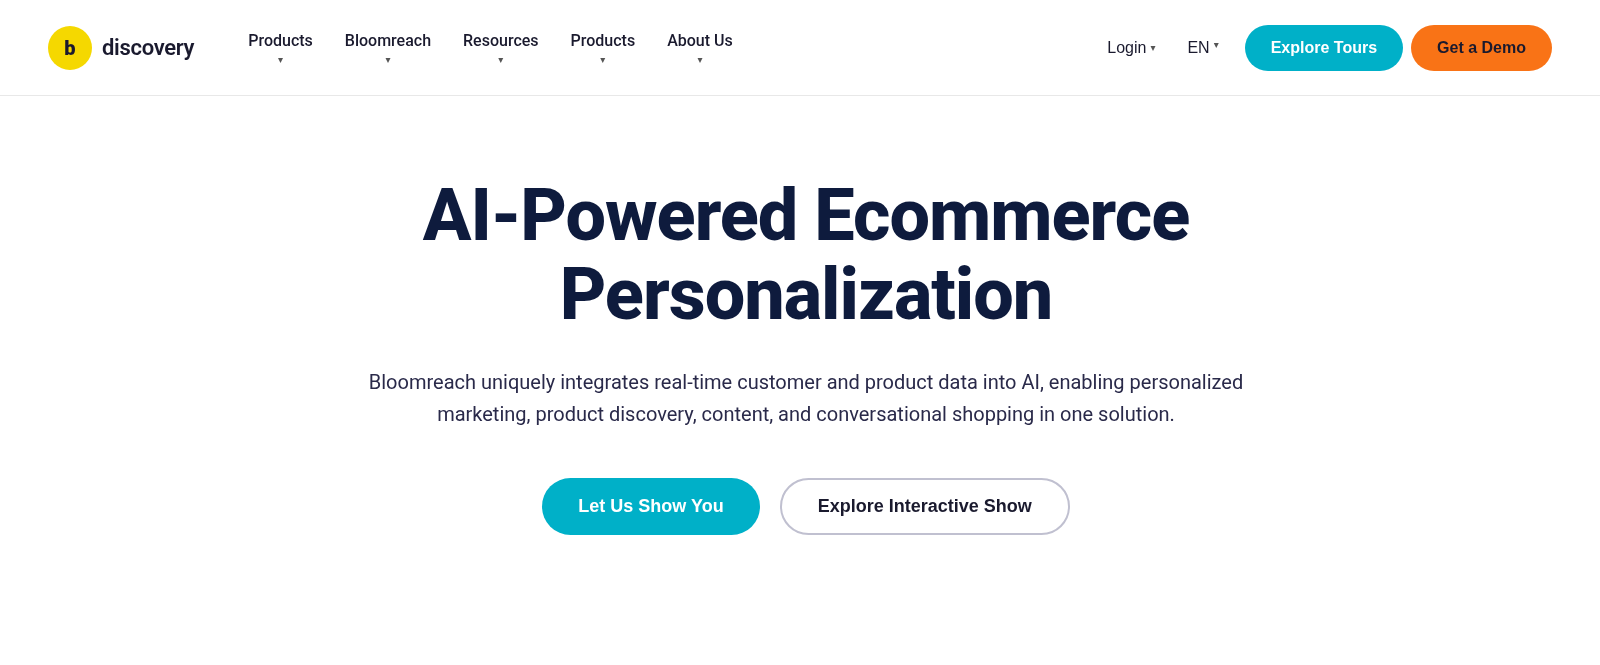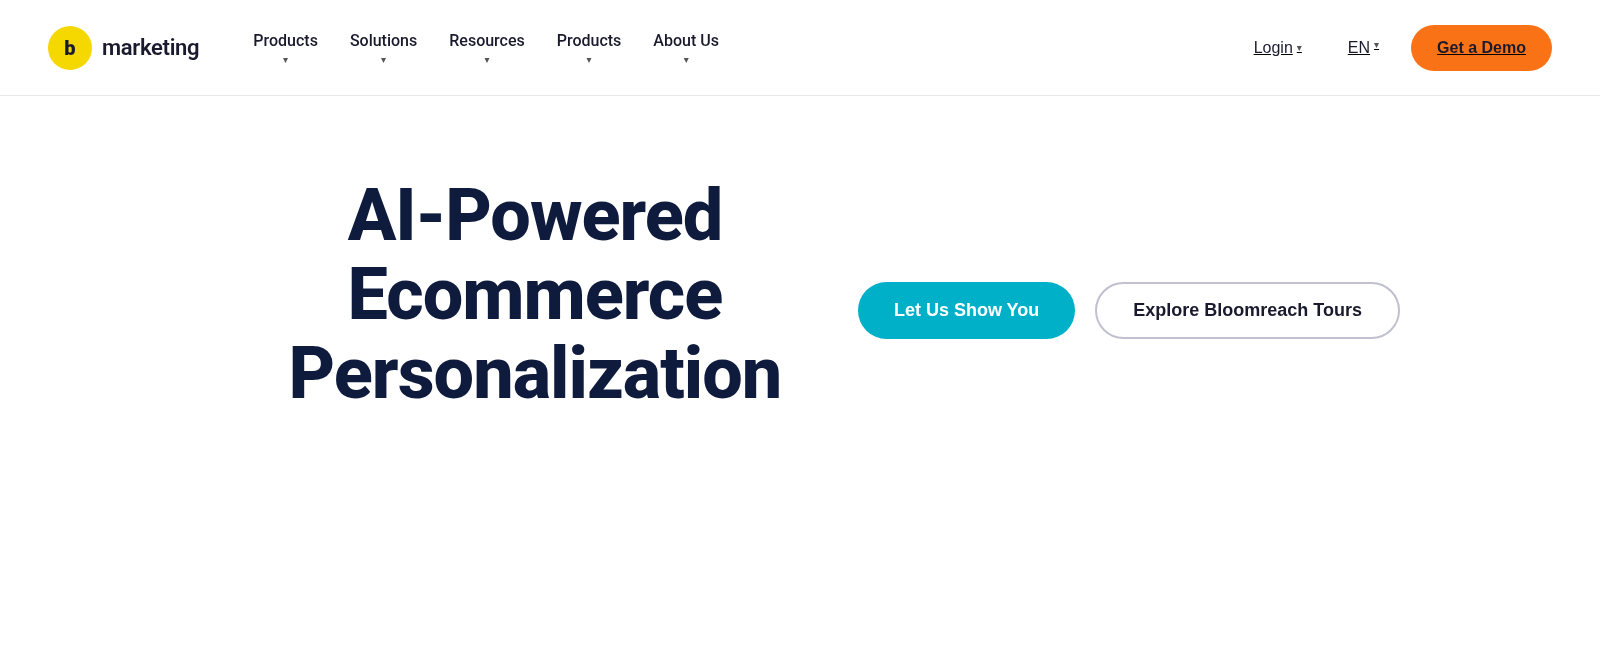--- a/index.html
+++ b/index.html
@@ -77,23 +77,22 @@
     }
 
     .chevron {
       font-size: 10px;
       color: #555;
     }
 
     .nav-right {
       display: flex;
       align-items: center;
-      gap: 22px;
+      gap: 8px;
       margin-left: auto;
-      text-decoration: underline;
     }
 
     .btn-login {
       display: flex;
       align-items: center;
       gap: 4px;
       padding: 8px 14px;
       font-size: 16px;
       font-weight: 500;
       color: #1a1a2e;
@@ -138,21 +137,21 @@
       padding: 14px 26px;
       font-size: 16px;
       font-weight: 700;
       cursor: pointer;
       white-space: nowrap;
     }
 
     
     .hero {
       display: flex;
-      flex-direction: row;
+      flex-direction: column;
       align-items: center;
       text-align: center;
       padding: 80px 200px 80px;
       background: #ffffff;
       margin-left: 12px;
     }
 
     .hero-title {
       font-size: 72px;
       font-weight: 800;
@@ -203,30 +202,30 @@
     }
   </style>
 </head>
 <body>
 
 <header>
   <a class="logo-area" href="#">
     <div class="logo-icon">
       <span>b</span>
     </div>
-    <span class="logo-text">marketing</span>
+    <span class="logo-text">discovery</span>
   </a>
 
   <nav>
     <a class="nav-item" href="#">
       <span>Products</span>
       <span class="chevron">▾</span>
     </a>
     <a class="nav-item" href="#">
-      <span>Solutions</span>
+      <span>Bloomreach</span>
       <span class="chevron">▾</span>
     </a>
     <a class="nav-item" href="#">
       <span>Resources</span>
       <span class="chevron">▾</span>
     </a>
     <a class="nav-item" href="#">
       <span>Products</span>
       <span class="chevron">▾</span>
     </a>
@@ -238,29 +237,33 @@
 
   <div class="nav-right">
     <button class="btn-login">
       <span>Login</span>
       <span class="chevron">▾</span>
     </button>
     <button class="btn-lang">
       <span>EN</span>
       <span class="chevron">▾</span>
     </button>
+    <button class="btn-explore-tours">
+      <span>Explore Tours</span>
+    </button>
     <button class="btn-get-demo">
       <span>Get a Demo</span>
     </button>
   </div>
 </header>
 
 <section class="hero">
   <h1 class="hero-title">AI-Powered Ecommerce Personalization</h1>
+  <p class="hero-description">Bloomreach uniquely integrates real-time customer and product data into AI, enabling personalized marketing, product discovery, content, and conversational shopping in one solution.</p>
   <div class="hero-buttons">
     <button class="btn-primary">
       <span>Let Us Show You</span>
     </button>
     <button class="btn-secondary">
-      <span>Explore Bloomreach Tours</span>
+      <span>Explore Interactive Show</span>
     </button>
   </div>
 </section>
 
 </body></html>

